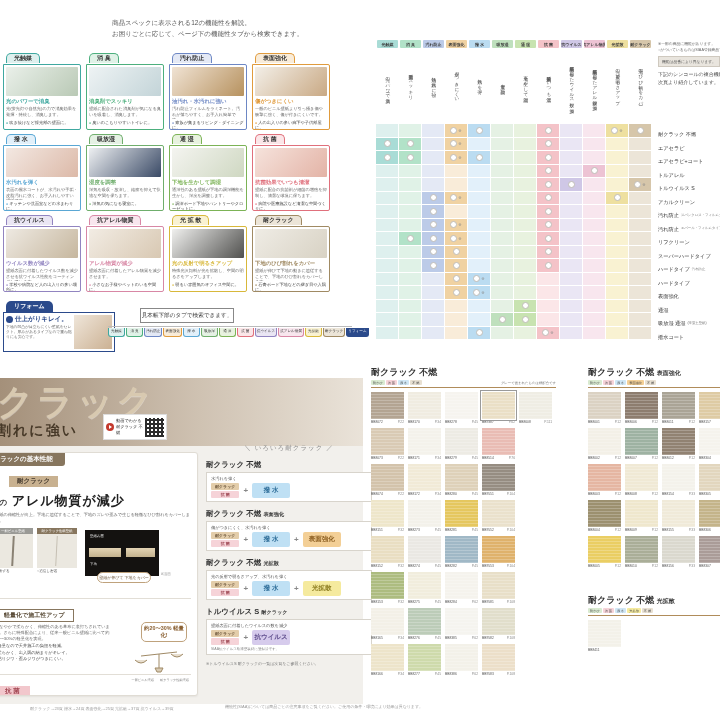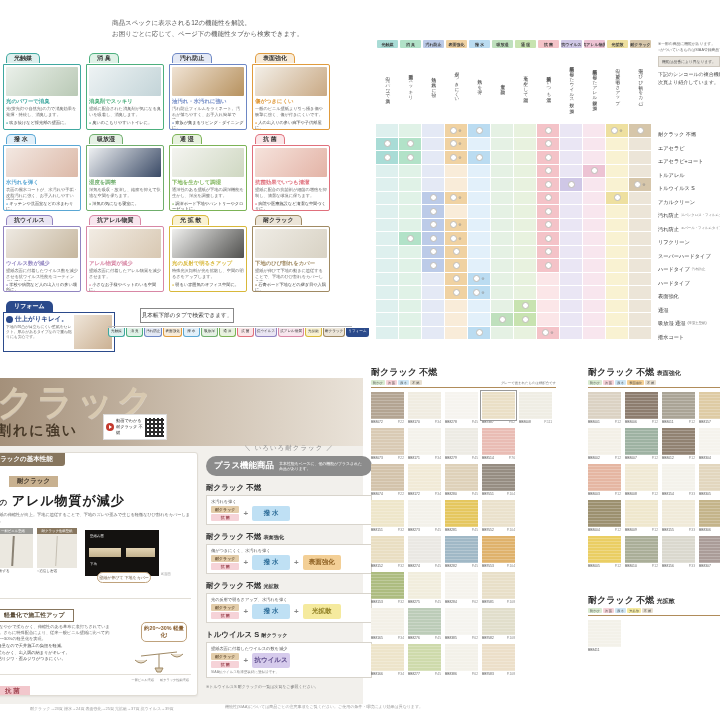--- a/index.html
+++ b/index.html
@@ -730,24 +730,20 @@
       </div>
       <div class="bp-divider"></div>
       <span class="bp-badge3">抗 菌</span>
       
       
     </div>
   </div>
 
   <div class="abs" id="plus-col">
     <div id="pc-deco">＼ いろいろ耐クラック ／</div>
-    <div id="pc-bubble">
-      <span id="pc-bubble-title">プラス機能商品</span>
-      <span id="pc-bubble-desc">基本性能をベースに、他の機能がプラスされた商品があります。</span>
-    </div>
     <div id="pc-sections">
         <div class="pc-sec">
           <div class="pc-title">耐クラック 不燃 </div>
           <div class="pc-box">
             <div class="pc-feature">水汚れを弾く</div>
             <div class="pc-chips">
               <div class="pc-base">
                 <div class="pc-mini tan">耐クラック</div>
                 <div class="pc-mini pink">抗 菌</div>
               </div>

